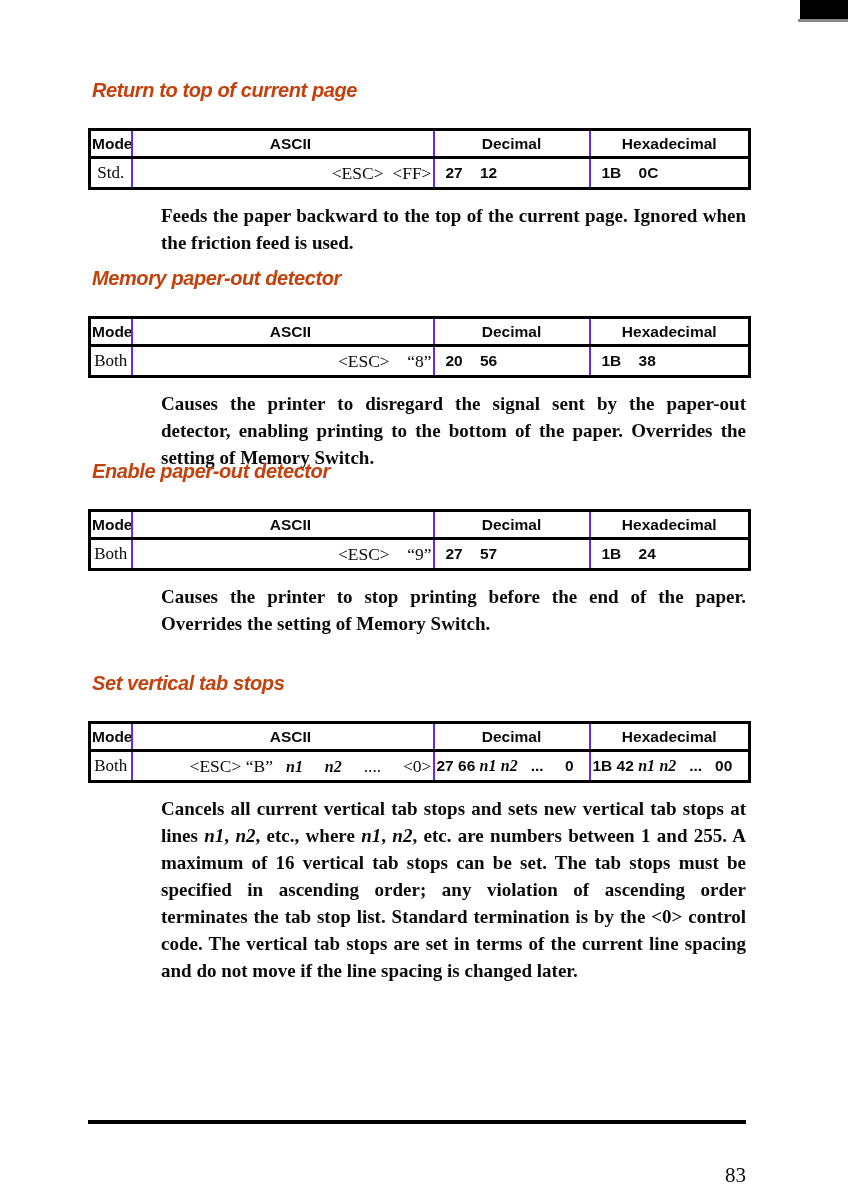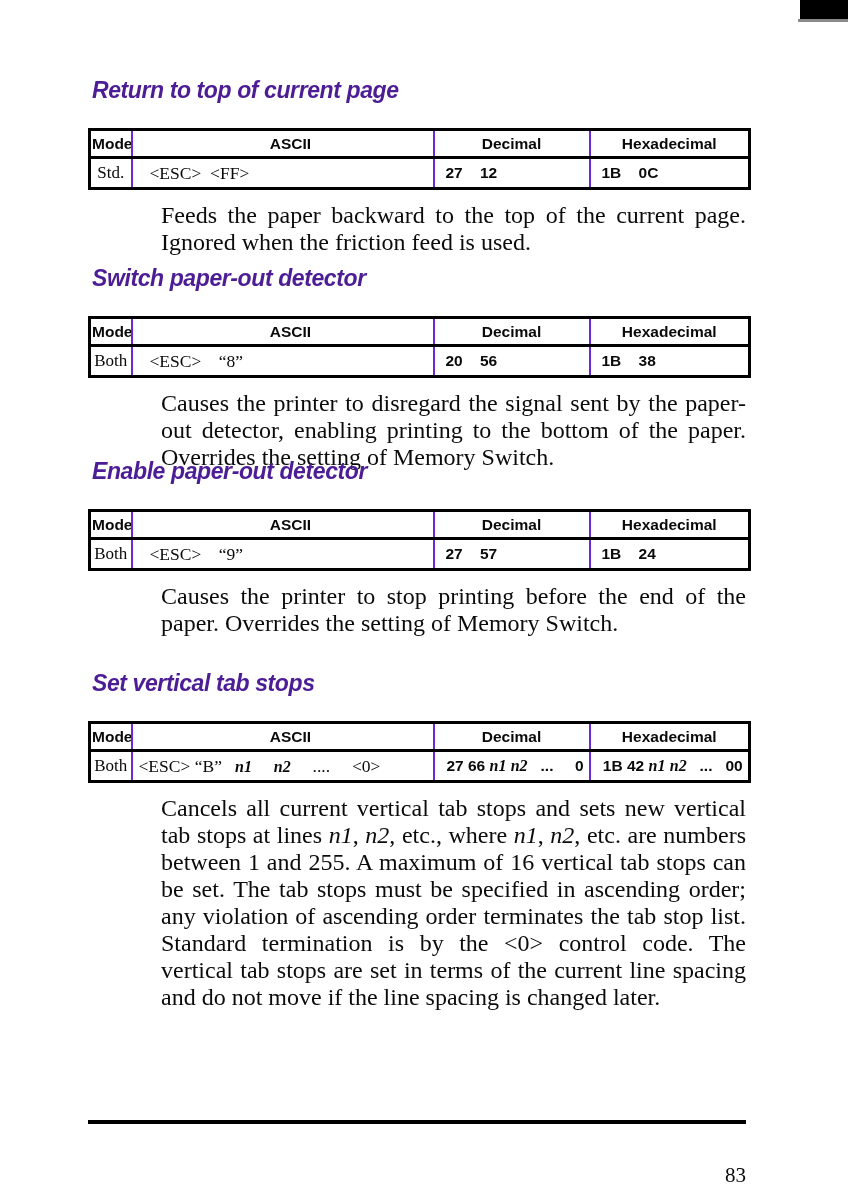--- a/index.html
+++ b/index.html
@@ -12,57 +12,57 @@
   .black-tab{position:absolute;left:800px;top:0;width:48px;height:19px;background:#000;}
   .black-tab:after{content:"";position:absolute;left:-2px;bottom:-3px;width:50px;height:3px;background:#8a8a8a;}
 
   .sec{position:absolute;left:88px;width:660px;}
   .sec1{top:75px;}.sec2{top:263px;}.sec3{top:456px;}.sec4{top:668px;}
 
   h2.heading{
     margin:0 0 0 4px;
     font-family:"Liberation Sans",sans-serif;
     font-style:italic;font-weight:700;
-    font-size:23px;line-height:30px;
-    letter-spacing:-0.4px;color:#4c1d95;
+    font-size:20px;line-height:30px;
+    letter-spacing:-0.4px;color:#c2410c;
   }
 
   table.cmd{
     margin-top:23px;width:660px;
     border-collapse:collapse;table-layout:fixed;
     border:3px solid #000;
   }
   table.cmd th,table.cmd td{border:2px solid #6d28d9;overflow:hidden;}
   table.cmd th{
     height:23px;
     border-bottom:3px solid #000;
     font-family:"Liberation Sans",sans-serif;
     font-weight:700;font-size:15.5px;text-align:center;
   }
   table.cmd td{height:26px;}
   th.h-ascii{text-align:left;padding-left:17px;}
   td.mode{font-size:17px;text-align:center;font-family:"Liberation Serif",serif;}
   td.ascii{
     font-family:"Liberation Serif",serif;font-size:17.5px;
-    padding-left:17px;white-space:pre;text-align:left;
+    padding-left:17px;white-space:pre;text-align:right;
   }
   td.num{
     font-family:"Liberation Sans",sans-serif;font-weight:700;font-size:15.5px;
     padding-left:11px;white-space:pre;text-align:left;
   }
   .sec4 td.ascii{padding-left:6px;}
-  .sec4 td.num{padding-left:8px;text-align:center;}
+  .sec4 td.num{padding-left:2px;}
   td.num i,td.ascii i{
     font-family:"Liberation Serif",serif;font-style:italic;font-weight:700;font-size:16px;
   }
 
   p.body{
     margin:12px 0 0 0;padding-left:73px;width:585px;
-    font-size:24px;line-height:27px;
-    text-align:justify;color:#0b0b0b;
+    font-size:19px;line-height:27px;
+    text-align:justify;color:#0b0b0b;font-weight:bold;
   }
   p.body i{font-style:italic;}
 
   .footer-rule{position:absolute;left:88px;top:1120px;width:658px;height:4px;background:#000;}
   .page-number{
     position:absolute;top:1126px;left:646px;width:100px;
     text-align:right;font-size:21px;font-family:"Liberation Serif",serif;margin-top:37px;
   }
 </style>
 </head>
@@ -93,21 +93,21 @@
       <td class="ascii">&lt;ESC&gt;  &lt;FF&gt;</td>
       <td class="num">27    12</td>
       <td class="num">1B    0C</td>
     </tr>
       </tbody>
   </table>
   <p class="body">Feeds the paper backward to the top of the current page. Ignored when the friction feed is used.</p>
 </section>
 
 <section class="sec sec2">
-  <h2 class="heading">Switch paper-out detector</h2>
+  <h2 class="heading">Memory paper-out detector</h2>
   <table class="cmd">
     <colgroup>
         <col style="width:42px">
         <col style="width:302px">
         <col style="width:156px">
         <col style="width:160px">
       </colgroup>
     <thead>
         <tr>
       <th class="h-mode">Mode</th>

